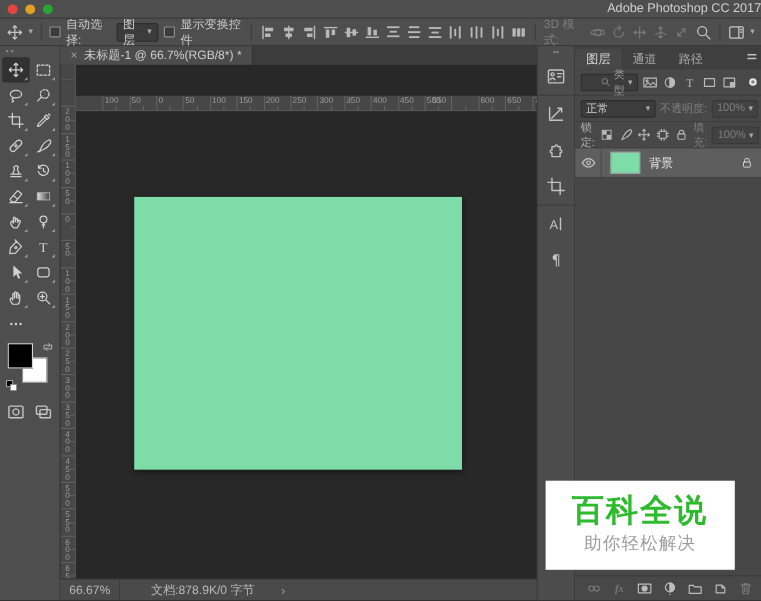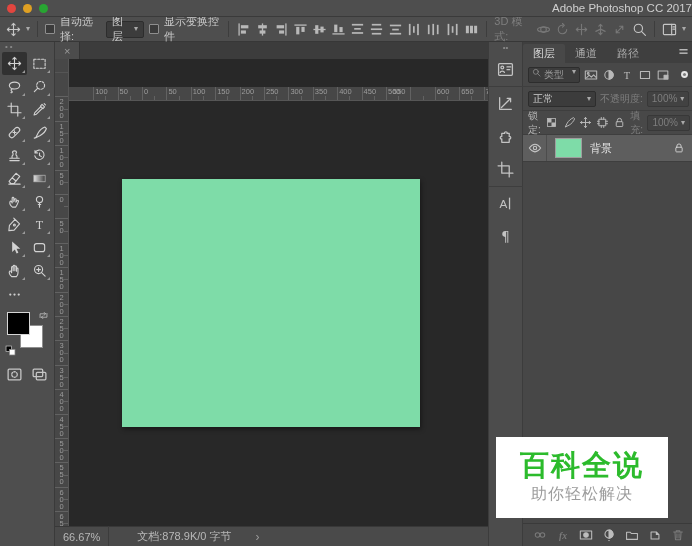--- a/index.html
+++ b/index.html
@@ -72,21 +72,21 @@
   .dockstrip .grip { color:#8a8a8a; font-size:8px; height:8px; line-height:6px; }
   .dock-btn { width:34px; height:33px; display:flex; align-items:center; justify-content:center; color:#c3c3c3; }
   .dock-btn svg { width:17px; height:17px; }
   .dock-sep { width:34px; height:1px; background:#3e3e3e; }
   .panel { flex:1; display:flex; flex-direction:column; background:#484848; }
   .panel-tabs { height:21px; background:#3f3f3f; display:flex; align-items:stretch; padding-top:2px; }
   .ptab { padding:0 10px; display:flex; align-items:center; font-size:11px; color:#aaa; }
   .ptab.active { background:#484848; color:#d8d8d8; border-radius:2px 2px 0 0; }
   .panel-menu { margin-left:auto; margin-right:5px; display:flex; align-items:center; color:#c0c0c0; width:13px; }
   .prow { height:24px; display:flex; align-items:center; gap:4px; padding:0 5px; border-bottom:1px solid #3e3e3e; flex:none; }
-  .searchbox { display:flex; gap:3px; width:52px; height:16px; padding:0 3px; background:#3c3c3c; border:1px solid #2d2d2d; border-radius:2px; color:#9a9a9a; font-size:10px; }
+  .searchbox { display:flex; align-items:center; gap:3px; width:52px; height:16px; padding:0 17px; background:#3c3c3c; border:1px solid #2d2d2d; border-radius:2px; color:#9a9a9a; font-size:10px; }
   .searchbox .icon { width:9px; height:9px; color:#9a9a9a; }
   .fbtns { display:flex; gap:4px; align-items:center; }
   .fbtns .icon { width:14px; height:14px; color:#b9b9b9; }
   .ftoggle { margin-left:auto; width:11px; height:11px; }
   .mini-select { display:flex; align-items:center; gap:3px; height:16px; padding:0 4px; background:#3c3c3c; border:1px solid #2d2d2d; border-radius:2px; font-size:10px; color:#cfcfcf; }
   .mini-select.dis { color:#7e7e7e; background:#424242; border-color:#383838; }
   .plabel { font-size:10px; color:#b5b5b5; }
   .lockicons { display:flex; gap:4px; align-items:center; }
   .lockicons .icon { width:13px; height:13px; color:#b9b9b9; }
   .layer-row { height:27px; display:flex; align-items:center; background:#5e5e5e; border-bottom:1px solid #3e3e3e; flex:none; }
@@ -427,20 +427,21 @@
               <rect x="5" y="6" width="9" height="7" rx="1"></rect>
             </svg>
           </span>
       </div>
     </div>
 
     <div class="center">
       <div class="tabbar">
         <div class="doc-tab">
           <span class="close">×</span>
+          <span>未标题-1 @ 66.7%(RGB/8*) *</span>
         </div>
       </div>
       <div class="canvas-wrap">
         <div class="ruler-corner"></div>
         <div class="hruler" id="hruler">
             <div class="htick" style="left: 24.2px;"></div>
             <div class="htick minor" style="left: 36.4px;"></div>
             <div class="hlabel" style="left: 26.2px;">100</div>
             <div class="htick" style="left: 48.6px;"></div>
             <div class="htick minor" style="left: 60.8px;"></div>

